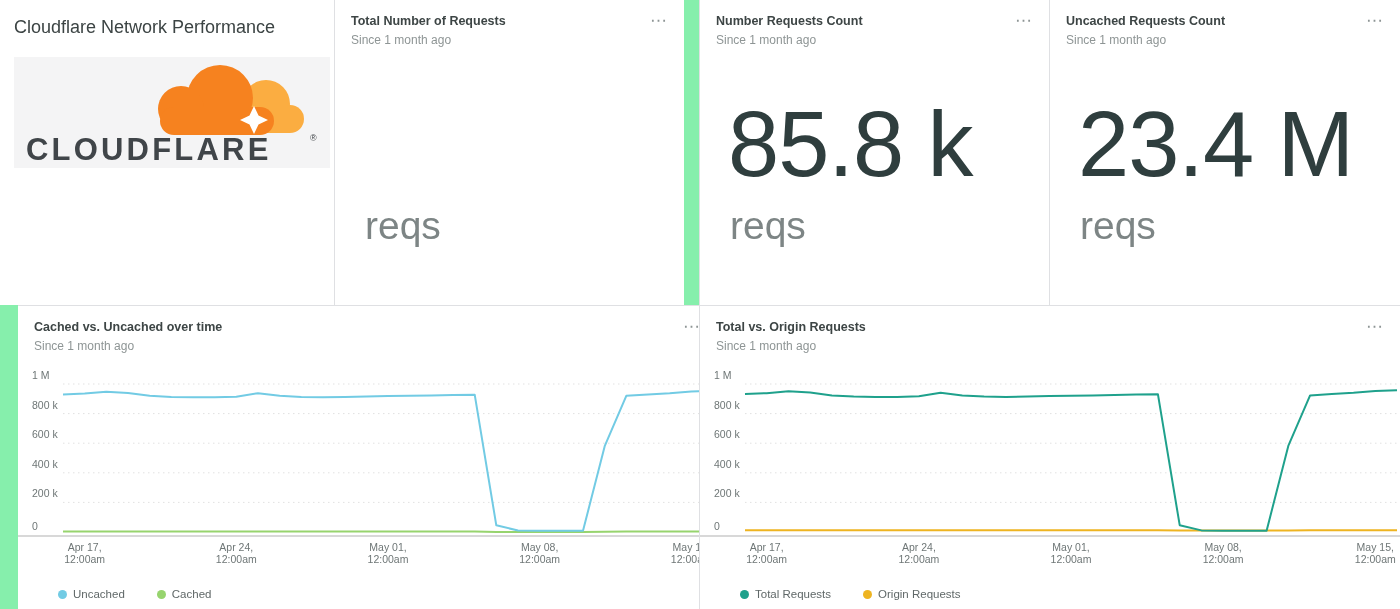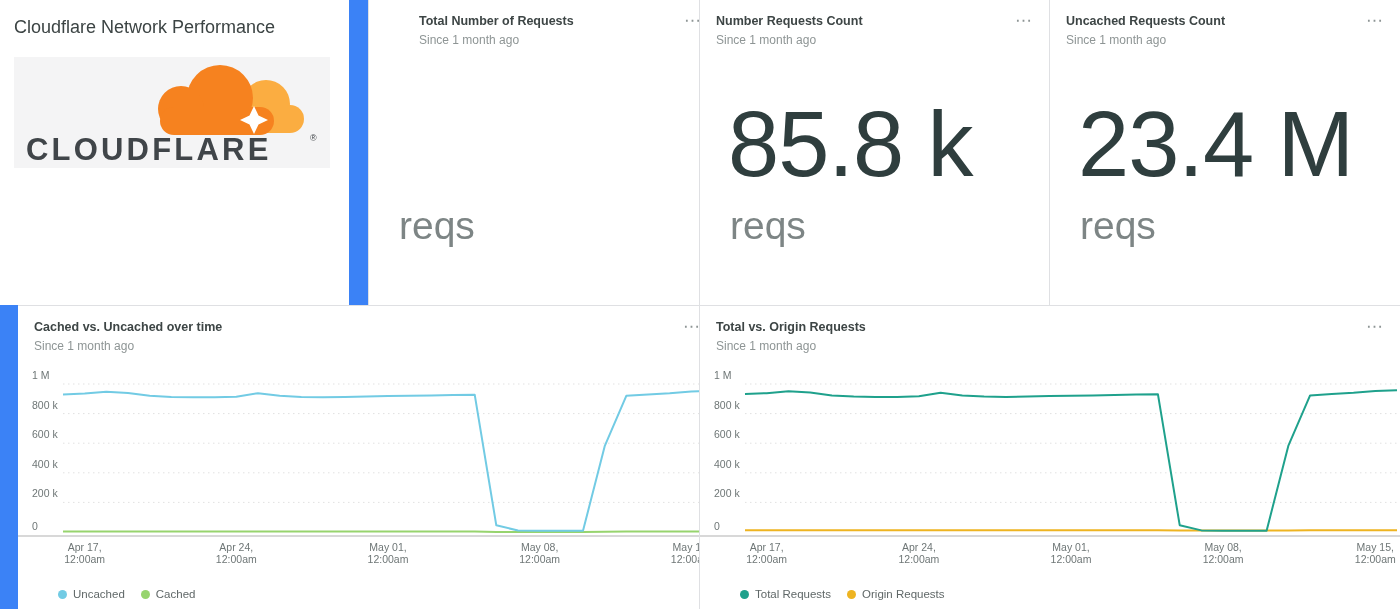--- a/index.html
+++ b/index.html
@@ -1,41 +1,41 @@
 <!DOCTYPE html>
 <html><head>
 <meta charset="utf-8">
 <style>
   html,body{margin:0;padding:0;background:#ffffff;}
-  #dashboard{position:relative;width:1400px;height:609px;background:#3b82f6;
+  #dashboard{position:relative;width:1400px;height:609px;background:#86efac;
     font-family:"Liberation Sans",sans-serif;color:#3b4343;overflow:hidden;}
   .card{position:absolute;background:#ffffff;box-sizing:border-box;overflow:hidden;}
   .bl{border-left:1px solid #dfe0e3;}
   .bt{border-top:1px solid #dfe0e3;}
   .card-head{padding:14px 40px 0 16px;}
   .card-title{font-size:12.5px;font-weight:700;color:#3d4545;line-height:1.25;}
   .card-sub{font-size:12px;color:#8e9595;margin-top:3px;}
   .menu-btn{position:absolute;top:8px;right:12px;font-size:17px;color:#8e9595;
     background:none;border:none;cursor:pointer;letter-spacing:1px;line-height:1;padding:4px;}
   
   .bb-value{position:absolute;top:98px;left:28px;font-size:92px;line-height:1;
     color:#2f3e3e;letter-spacing:-1px;white-space:nowrap;}
   .bb-unit{position:absolute;top:204px;left:30px;font-size:39px;color:#7d8585;}
   
   .dash-title{font-size:18px;color:#3c4444;padding:17px 0 0 14px;font-weight:400;}
   .logo-box{position:absolute;left:14px;top:57px;width:316px;height:111px;background:#f4f4f5;}
   
   .plot{position:absolute;left:0;top:64px;}
   .ytick,.xtick{font-size:10.5px;fill:#6e7676;font-family:"Liberation Sans",sans-serif;}
-  .legend{position:absolute;left:40px;bottom:9px;display:flex;gap:16px;align-items:center;}
+  .legend{position:absolute;left:40px;bottom:9px;display:flex;gap:32px;align-items:center;}
   .legend-item{display:inline-flex;align-items:center;font-size:11.5px;color:#606868;cursor:pointer;}
   .dot{width:9px;height:9px;border-radius:50%;margin-right:6px;display:inline-block;}
   
   #card-header{left:0;top:0;width:349px;height:305px;}
-  #card-bb-0{left:368px;top:0;width:350px;height:305px;padding-left:34px;}
+  #card-bb-0{left:334px;top:0;width:350px;height:305px;}
   #card-bb-1{left:699px;top:0;width:350px;height:305px;}
   #card-bb-2{left:1049px;top:0;width:351px;height:305px;}
   #card-chart-0{left:18px;top:305px;width:699px;height:304px;}
   #card-chart-1{left:699px;top:305px;width:701px;height:304px;}
 </style>
 </head>
 <body>
 
 <div id="dashboard">
 

